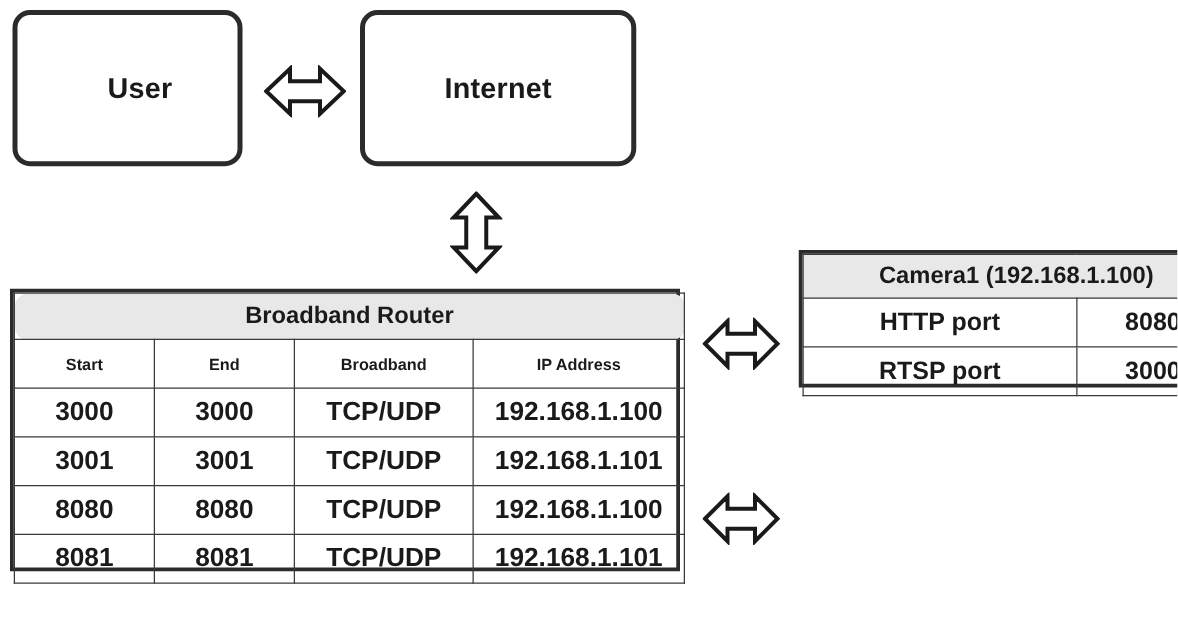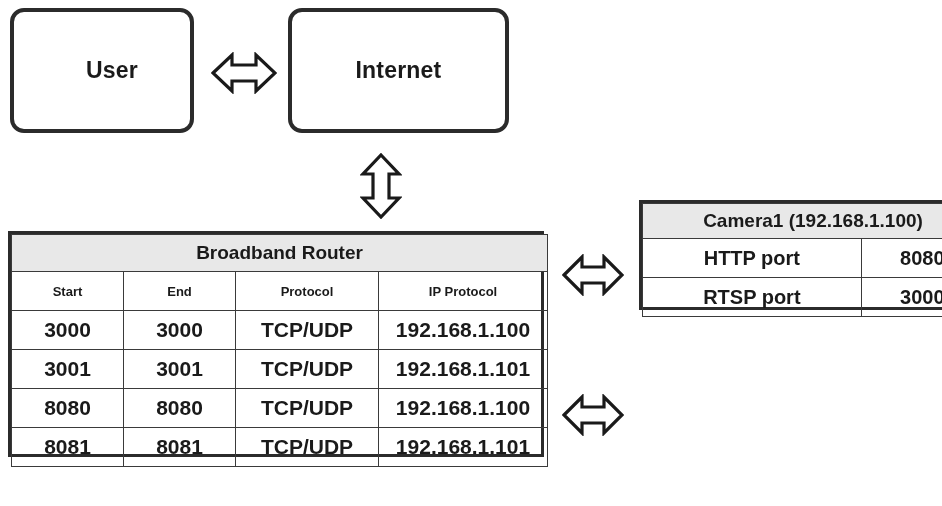--- a/index.html
+++ b/index.html
@@ -73,20 +73,21 @@
   
   #router-table {
     left: 8px;
     top: 231px;
     width: 536px;
     height: 226px;
   }
   #router-table .title-cell {
     font-size: 19px;
     height: 36px;
+    border-radius: 10px;
   }
   #router-table .col-head {
     font-size: 13px;
     height: 38px;
   }
   #router-table .data-cell {
     font-size: 21px;
     height: 38px;
   }
 
@@ -144,22 +145,22 @@
         <col style="width:143px">
         <col style="width:169px">
       </colgroup>
       <thead>
         <tr>
           <th class="title-cell" colspan="4">Broadband Router</th>
         </tr>
         <tr>
           <th class="col-head">Start</th>
           <th class="col-head">End</th>
-          <th class="col-head">Protocol</th>
-          <th class="col-head">IP Protocol</th>
+          <th class="col-head">Broadband</th>
+          <th class="col-head">IP Address</th>
         </tr>
       </thead>
       <tbody>
         <tr>
           <td class="data-cell">3000</td>
           <td class="data-cell">3000</td>
           <td class="data-cell">TCP/UDP</td>
           <td class="data-cell">192.168.1.100</td>
         </tr>
         <tr>

